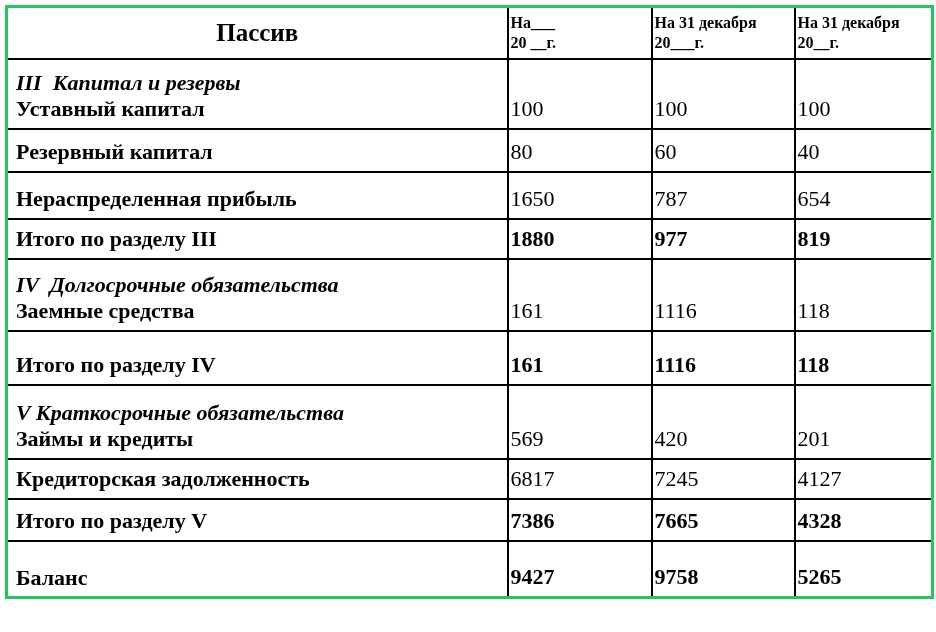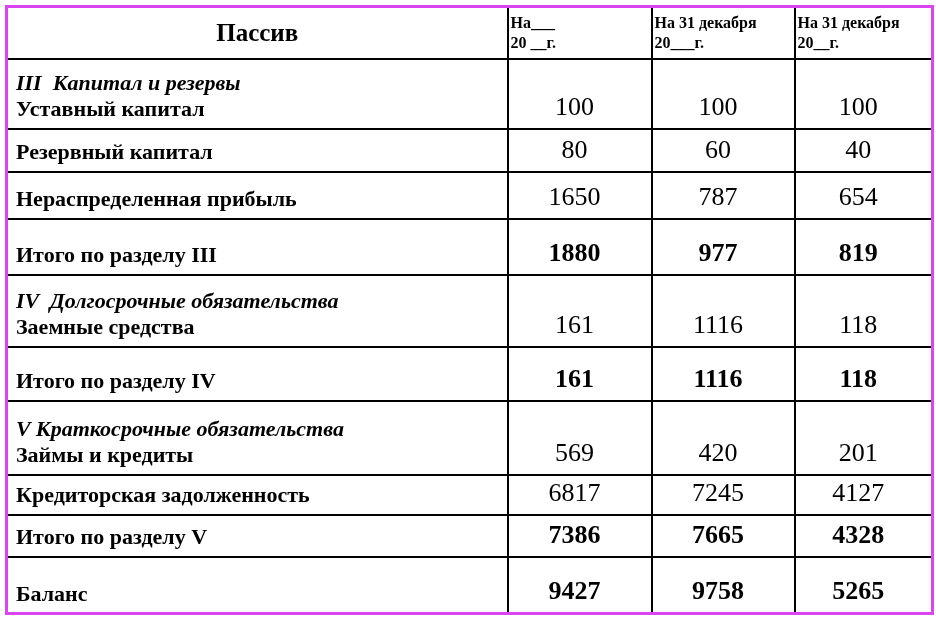--- a/index.html
+++ b/index.html
@@ -14,21 +14,21 @@
   .page {
     box-sizing: border-box;
     width: 936px;
     height: 632px;
     padding: 5px 5px 6px 5px;
   }
   table.sheet {
     border-collapse: collapse;
     width: 926px;
     table-layout: fixed;
-    border: 3px solid #d946ef;
+    border: 3px solid #22c55e;
   }
   table.sheet td, table.sheet th {
     border: 2px solid #000;
     box-sizing: border-box;
     overflow: hidden;
   }
   col.c-label { width: 501px; }
   col.c-v1 { width: 144px; }
   col.c-v2 { width: 143px; }
   col.c-v3 { width: 138px; }
@@ -50,22 +50,22 @@
   td.label {
     vertical-align: bottom;
     text-align: left;
     font-weight: bold;
     font-size: 22px;
     padding: 0 4px 6px 8px;
     line-height: 1.15;
   }
   td.val {
     vertical-align: bottom;
-    text-align: center;
-    font-size: 26px;
+    text-align: left;
+    font-size: 22px;
     font-weight: normal;
     padding: 0 12px 6px 2px;
   }
   tr.total td.val { font-weight: bold; }
   .section-head {
     text-align: left;
     font-weight: bold;
     font-style: italic;
     font-size: 22px;
     white-space: pre;
@@ -121,21 +121,21 @@
       <td class="val">40</td>
     </tr>
 
     <tr style="height:47px;font-family:Liberation Serif, serif;">
       <td class="label">Нераспределенная прибыль</td>
       <td class="val">1650</td>
       <td class="val">787</td>
       <td class="val">654</td>
     </tr>
 
-    <tr class="total" style="height:56px;">
+    <tr class="total" style="height:40px;">
       <td class="label">Итого по разделу III</td>
       <td class="val">1880</td>
       <td class="val">977</td>
       <td class="val">819</td>
     </tr>
 
     <tr style="height:72px;">
       <td class="label">
         <span class="section-head row-label">IV  Долгосрочные обязательства</span>
         <span class="row-label">Заемные средства</span>

